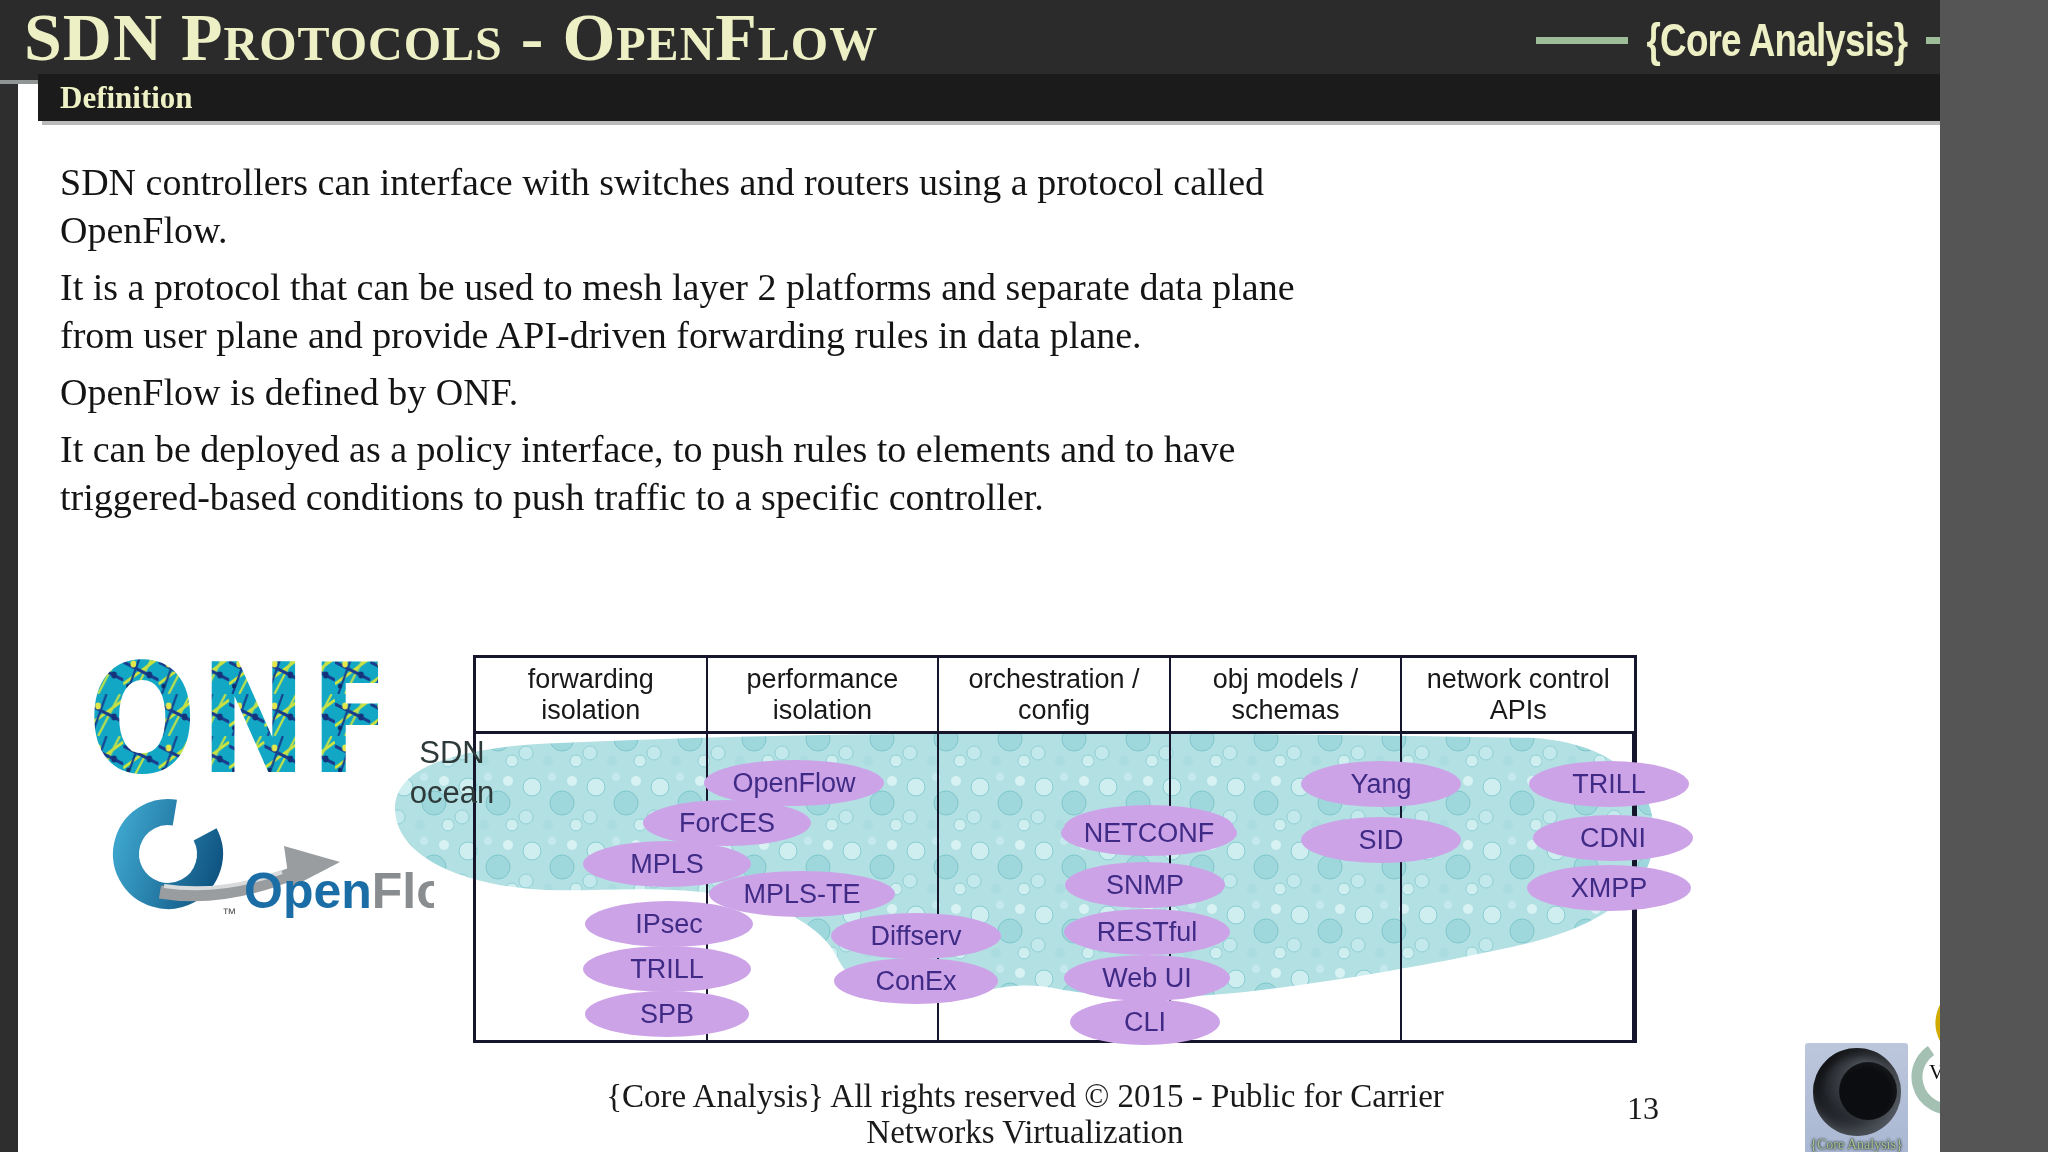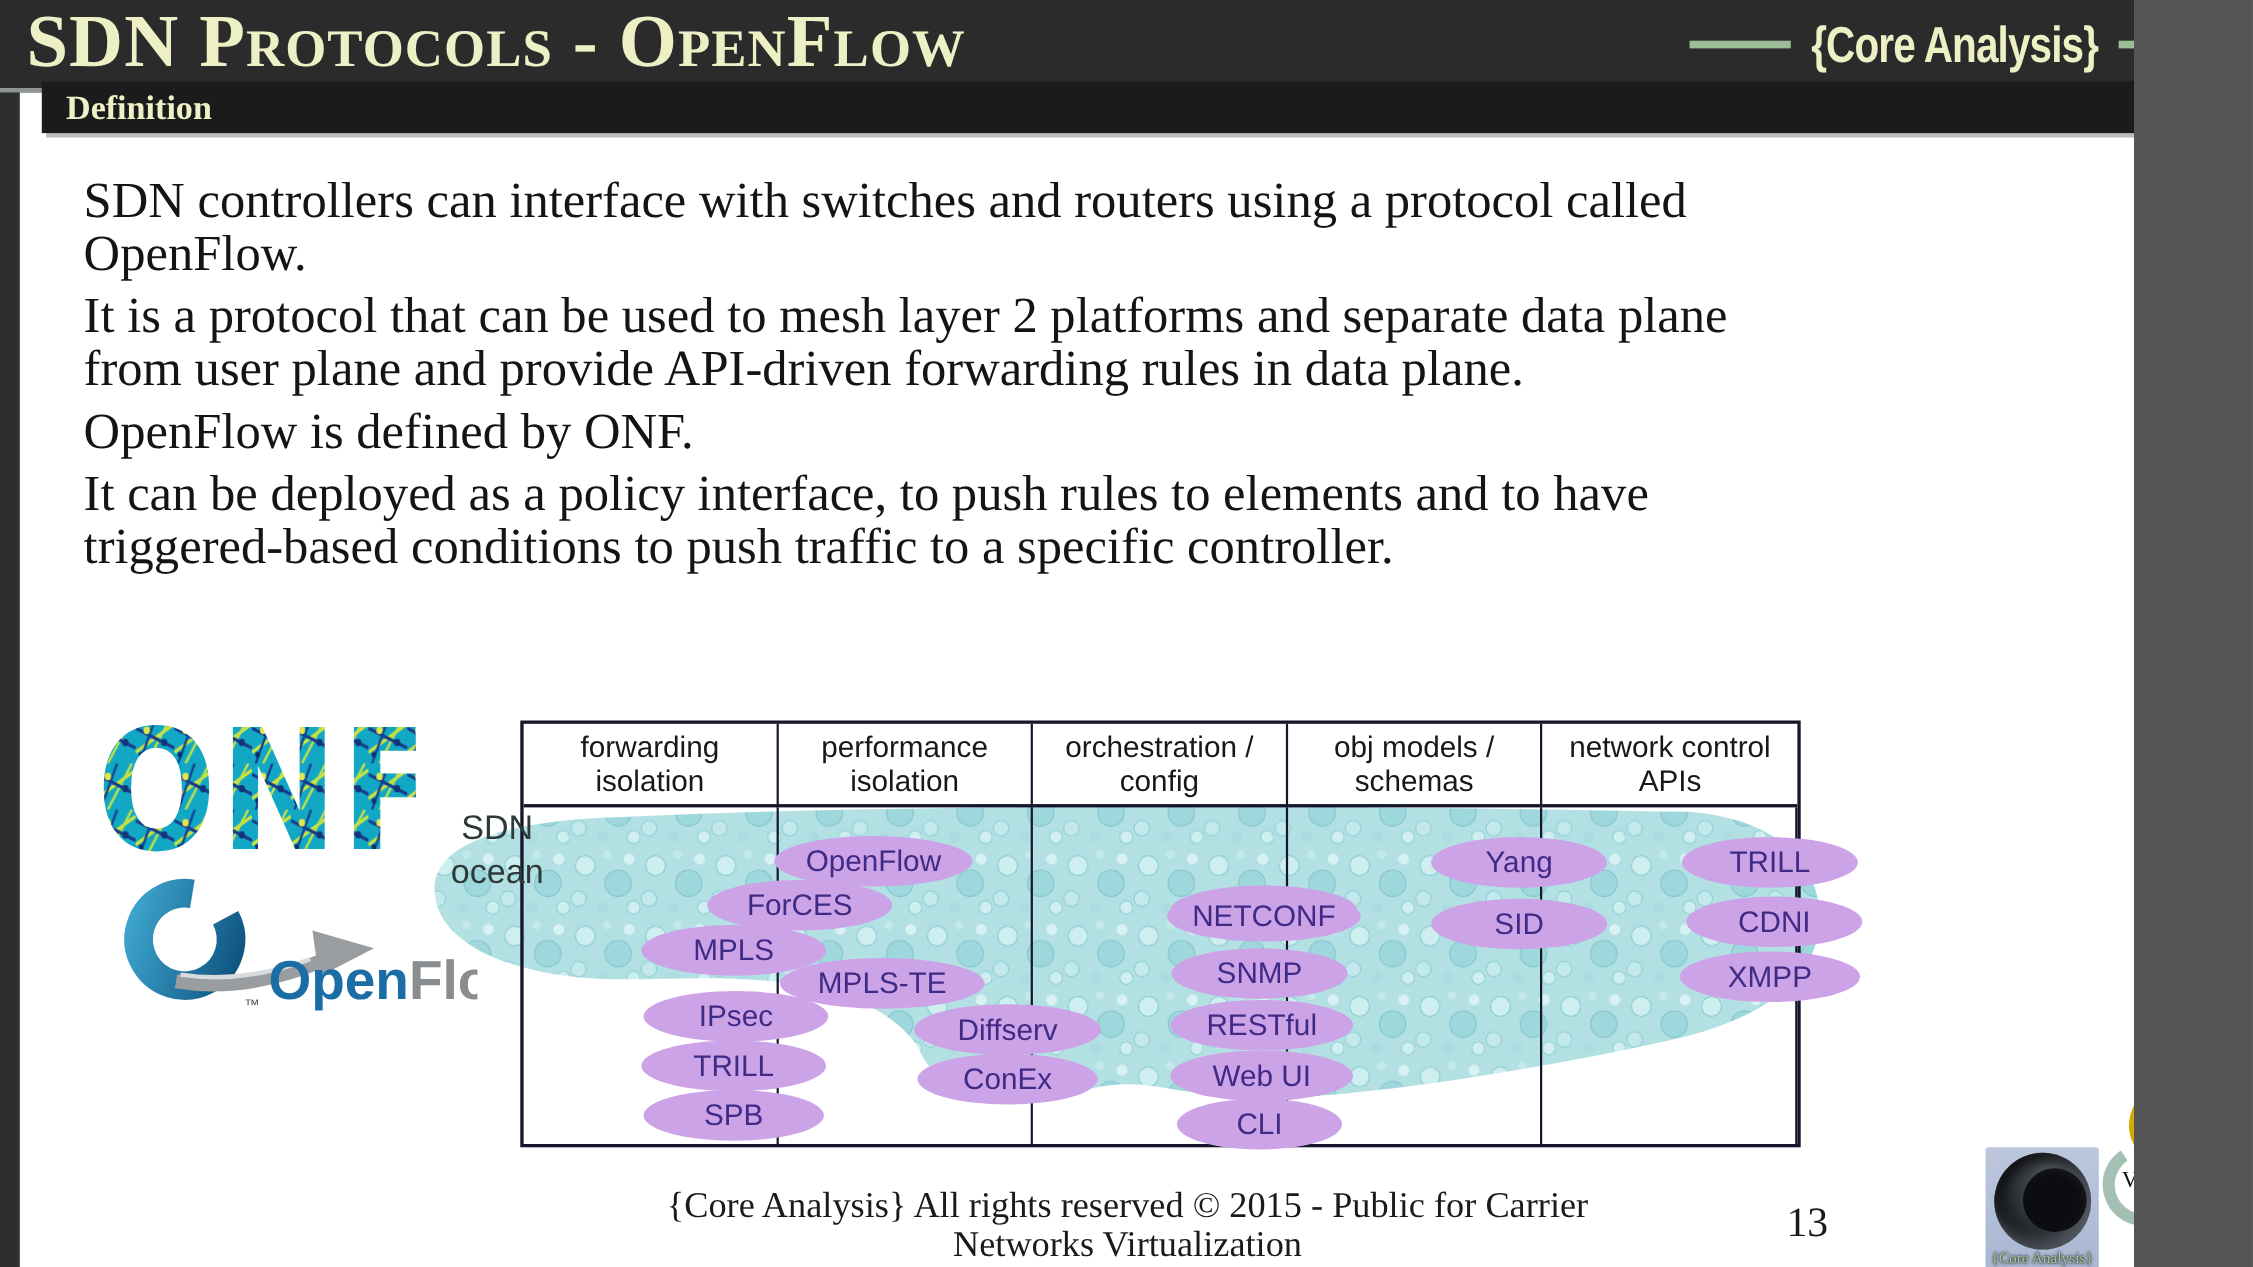--- a/index.html
+++ b/index.html
@@ -21,21 +21,21 @@
 
   
   .left-strip{position:absolute;left:0;top:84px;width:18px;height:1068px;background:#2e2e2e;}
 
   
   .def-bar{position:absolute;left:38px;top:74px;width:1984px;height:47px;background:#1b1b1b;
           box-shadow:4px 4px 0 rgba(130,130,130,.55);display:flex;align-items:center;}
   .def-label{font-weight:bold;font-size:31px;color:#eef0c5;padding-left:22px;}
 
   
-  .bodytext{position:absolute;left:76px;top:158px;width:1950px;font-size:46px;line-height:48px;}
+  .bodytext{position:absolute;left:60px;top:158px;width:1950px;font-size:38px;line-height:48px;}
   .para{margin-bottom:9px;}
   .line{white-space:nowrap;}
 
   
   .diagram{position:absolute;left:390px;top:645px;width:1270px;height:408px;}
   .blob-svg{position:absolute;left:0;top:0;z-index:0;}
   .ocean-label{position:absolute;left:0;top:88px;width:124px;z-index:3;text-align:center;
           font-family:"Liberation Sans",sans-serif;font-size:31px;line-height:40px;
           color:#2e3a3a;font-weight:500;}
   .dtable{position:absolute;left:83px;top:10px;width:1164px;height:388px;box-sizing:border-box;
@@ -73,21 +73,21 @@
   .e20{left:1051px;top:207px;width:164px;}
 
   
   .onf-logo{position:absolute;left:88px;top:652px;}
   .of-logo{position:absolute;left:104px;top:796px;}
 
   
   .footer{position:absolute;left:390px;top:1078px;width:1270px;text-align:center;
           font-size:33px;line-height:36px;color:#1a1a1a;}
   .page-num{position:absolute;left:1598px;top:1090px;width:90px;text-align:center;
-          font-size:38px;color:#1a1a1a;}
+          font-size:32px;color:#1a1a1a;}
 
   
   .sphere-card{position:absolute;left:1805px;top:1043px;width:103px;height:112px;
           background:linear-gradient(180deg,#bcc7dd 0%,#aab7d2 100%);border-radius:3px;}
   .sphere{position:absolute;left:8px;top:5px;width:88px;height:88px;border-radius:50%;
           background:radial-gradient(circle at 62% 38%,#777d85 0%,#3a3e44 35%,#14161a 70%,#2c3136 100%);
           box-shadow:inset -4px -8px 14px rgba(190,200,215,.35), inset 4px 6px 10px rgba(0,0,0,.6);}
   .sphere-core{position:absolute;left:26px;top:14px;width:58px;height:58px;border-radius:50%;
           background:radial-gradient(circle at 45% 55%,#0c0d10 55%,#23262b 100%);}
   .sphere-caption{position:absolute;left:0;bottom:2px;width:100%;text-align:center;

